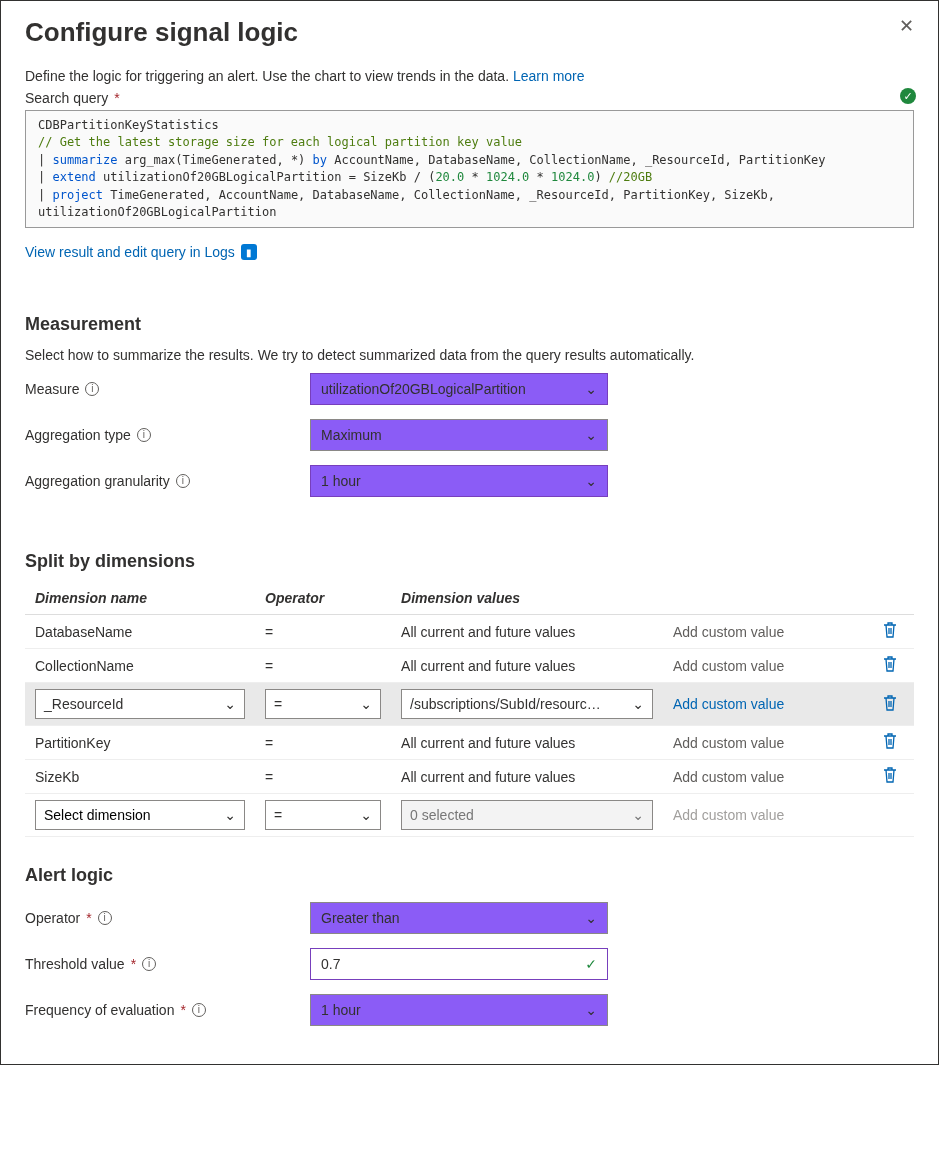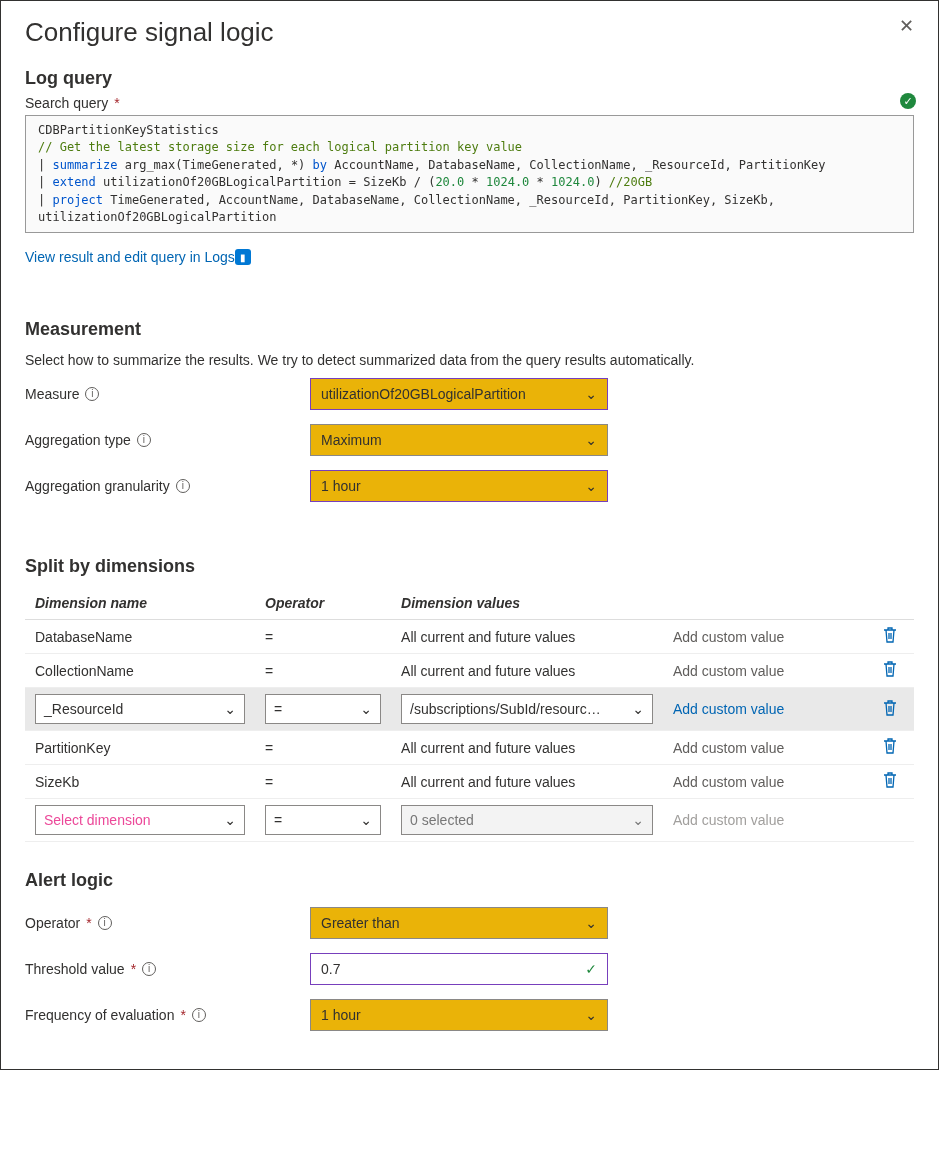--- a/index.html
+++ b/index.html
@@ -7,21 +7,21 @@
     margin: 0;
     font-family: "Segoe UI", Arial, sans-serif;
     font-size: 14px;
     color: #323130;
     background: #fff;
     width: 939px;
     border: 1px solid #323130;
   }
   .pane { padding: 16px 24px 24px 24px; }
   .header-row { display:flex; justify-content:space-between; align-items:flex-start; }
-  h1 { font-size: 26px; font-weight:400; margin: 0 0 20px 0; }
+  h1 { font-size: 26px; font-weight:700; margin: 0 0 20px 0; }
   h2 { font-size: 18px; font-weight:600; margin: 0 0 4px 0; }
   .desc { margin: 0 0 4px 0; color:#323130; }
   .sub { margin: 0 0 10px 0; }
   a.link { color:#0065b3; text-decoration:none; }
   .close-x { font-size:18px; color:#605e5c; cursor:pointer; line-height:1; }
   .label-row { display:flex; align-items:center; gap:6px; margin: 6px 0 4px 0; }
   .req { color:#a4262c; }
   .query-wrap { position:relative; }
   .query-box {
     border:1px solid #999; background:#fafafa;
@@ -30,35 +30,35 @@
   }
   .valid-mark {
     position:absolute; right:-2px; top:-22px;
     width:16px; height:16px; border-radius:50%;
     background:#1f883d; color:#fff; font-size:11px; line-height:16px; text-align:center;
   }
   .kw-pipe { color:#323130; }
   .kw-op  { color:#0055cc; }
   .kw-cmt { color:#4d7c0f;margin-top:32px; }
   .kw-num { color:#1f883d; }
-  .view-logs { display:inline-flex; align-items:center; margin-top:16px; color:#0065b3; text-decoration:none; font-size:14px; }
+  .view-logs { display:inline-flex; align-items:center; gap:6px; margin-top:16px; color:#0065b3; text-decoration:none; font-size:14px; }
   .log-icon {
     width:16px; height:16px; border-radius:3px; background:#0078d4;
     display:inline-flex; align-items:center; justify-content:center; color:#fff; font-size:10px;
   }
   .section { margin-top: 54px; }
   .form-row { display:flex; align-items:center; margin-bottom:14px; }
   .form-label { width:285px; display:flex; align-items:center; gap:6px; }
   .info-icon {
     display:inline-flex; align-items:center; justify-content:center;
     width:14px; height:14px; border:1px solid #605e5c; border-radius:50%;
     font-size:10px; color:#605e5c; line-height:1;
   }
   .select {
-    width:298px; height:32px; border:1px solid #8a8886; background:#eab308;
+    width:298px; height:32px; border:1px solid #8a8886; background:#8b5cf6;
     display:flex; align-items:center; justify-content:space-between;
     padding:0 10px; font-size:14px; color:#323130; cursor:pointer;
   }
   .select.purple { border-color:#773fbc; }
   .select .chev { color:#323130; }
   .input {
     width:298px; height:32px; border:1px solid #773fbc; background:#fff;
     display:flex; align-items:center; justify-content:space-between;
     padding:0 10px; font-size:14px; color:#323130;text-align:center;
   }
@@ -94,22 +94,24 @@
 </style>
 </head>
 <body>
 
 <div class="pane">
   <div class="header-row">
     <h1>Configure signal logic</h1>
     <span class="close-x">✕</span>
   </div>
 
-
-  <h2>Log query</h2>
+  <p class="desc">
+    <span>Define the logic for triggering an alert. Use the chart to view trends in the data. </span><a href="#" class="link">Learn more</a>
+  </p>
+
 
   <div class="label-row">
     <span>Search query</span>
     <span class="req">*</span>
   </div>
 
   <div class="query-wrap">
     <span class="valid-mark">✓</span>
     <div class="query-box">
       <span>CDBPartitionKeyStatistics</span><br>
@@ -235,21 +237,21 @@
             <td>=</td>
             <td>All current and future values</td>
             <td><span class="add-custom">Add custom value</span></td>
             <td><span class="trash"><svg viewBox="0 0 16 18">
                   <path fill="none" stroke="#0065b3" stroke-width="1.3" d="M2 4h12M6 4V2h4v2M4 4l1 12h6l1-12M7 7v6M9 7v6"></path>
                 </svg></span></td>
           </tr>
           <tr>
             <td>
               <div class="cell-select">
-                <span style="color:#ec4899">Select dimension</span>
+                <span style="color:#000000">Select dimension</span>
                 <span>⌄</span>
               </div>
             </td>
             <td>
               <div class="cell-select">
                 <span>=</span>
                 <span>⌄</span>
               </div>
             </td>
             <td>

